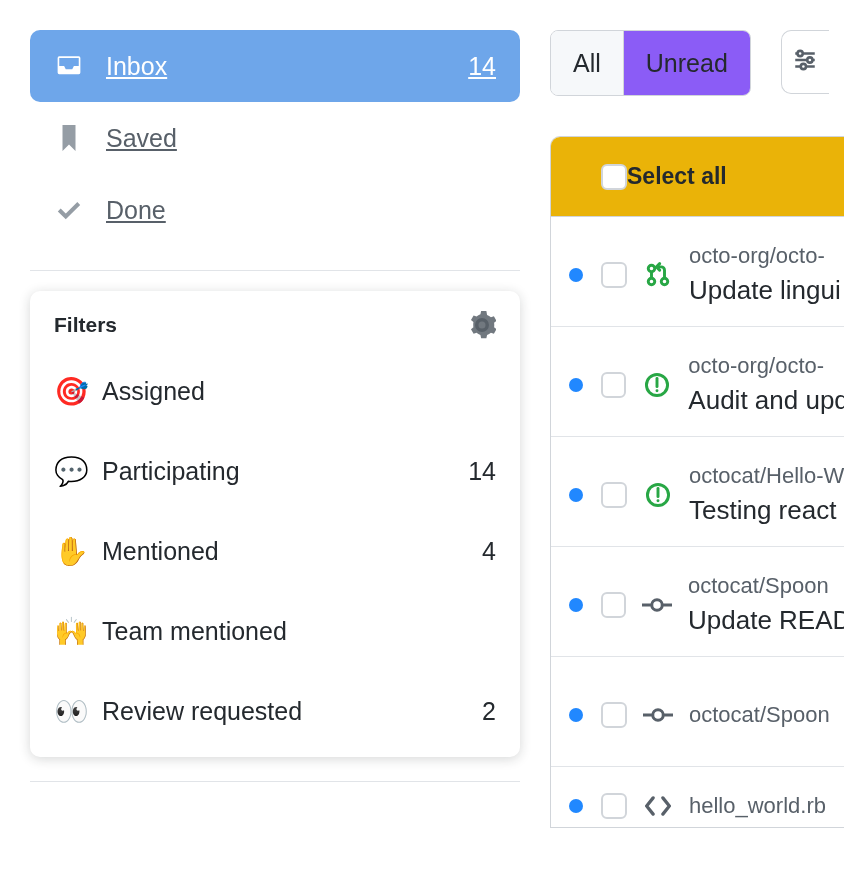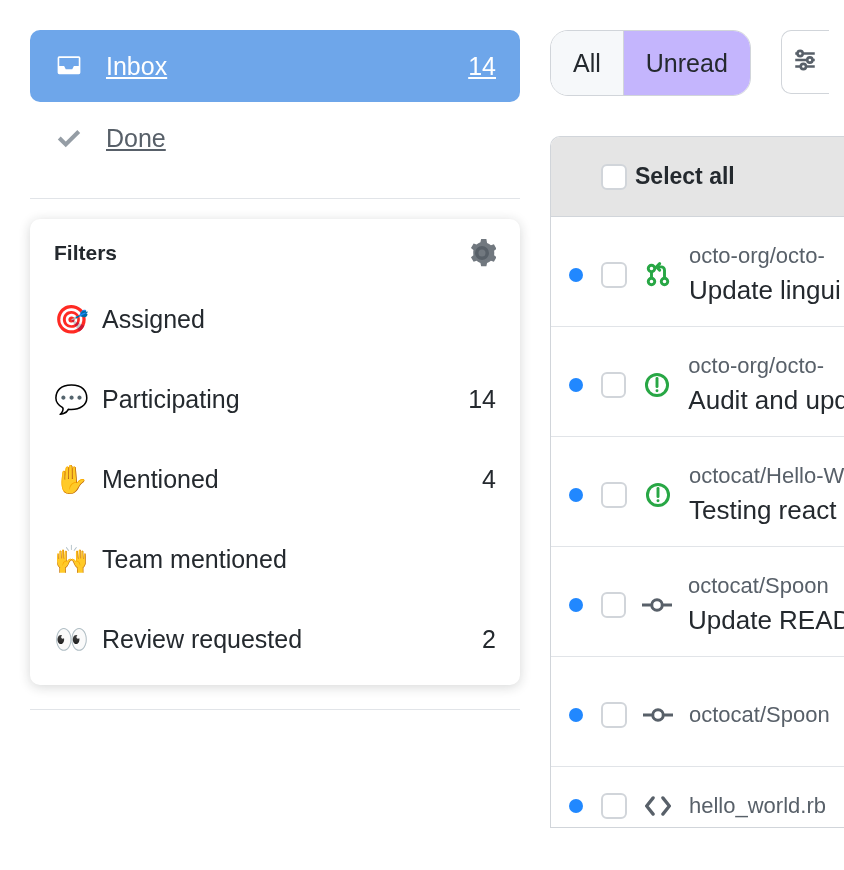--- a/index.html
+++ b/index.html
@@ -103,31 +103,31 @@
       flex: 1;
       min-width: 0;
     }
     .toolbar {
       display: flex;
       gap: 30px;
     }
     .segmented {
       display: inline-flex;
       border: 1px solid #d1d5da;
-      border-radius: 18px;
+      border-radius: 8px;
       overflow: hidden;
     }
     .seg-btn {
       padding: 0 22px;
       height: 64px;
       display: inline-flex;
       align-items: center;
       justify-content: center;
       font-size: 25px;
-      background: #c4b5fd;
+      background: #8b5cf6;
       color: #24292e;
       border: none;
       cursor: pointer;
     }
     .seg-btn + .seg-btn { border-left: 1px solid #d1d5da; }
     .seg-btn.active {
       background: #f6f8fa;
       font-weight: 500;
     }
     .icon-btn {
@@ -145,26 +145,26 @@
 
     .list-panel {
       margin-top: 40px;
       border: 1px solid #d1d5da;
       border-radius: 10px 0 0 0;
       border-right: none;
       overflow: hidden;
     }
     .list-header {
       height: 80px;
-      background: #e5e5e5;
+      background: #eab308;
       border-bottom: 1px solid #d1d5da;
       display: flex;
       align-items: center;
       padding-left: 50px;
-      gap: 8px;
+      gap: 0;
     }
     .chk {
       width: 26px;
       height: 26px;
       border: 2px solid #d1d5da;
       border-radius: 6px;
       background: #fff;
       cursor: pointer;
     }
     .select-all-label {
@@ -218,20 +218,28 @@
   <aside class="sidebar">
     <ul class="nav-list">
       <li class="nav-item active">
         <span class="icon-slot">
           <svg width="26" height="26" viewBox="0 0 16 16" fill="#fff">
               <path d="M2 2h12a1 1 0 011 1v9a1 1 0 01-1 1H2a1 1 0 01-1-1V3a1 1 0 011-1zm0 1v5h3l1 2h4l1-2h3V3H2z"></path>
             </svg>
         </span>
         <span class="label">Inbox</span>
         <span class="count">14</span>
+      </li>
+      <li class="nav-item">
+        <span class="icon-slot">
+          <svg width="22" height="26" viewBox="0 0 12 16" fill="#959da5">
+              <path d="M2 0h8v16l-4-4-4 4V0z"></path>
+            </svg>
+        </span>
+        <span class="label">Saved</span>
       </li>
       <li class="nav-item">
         <span class="icon-slot">
           <svg width="26" height="26" viewBox="0 0 16 16" fill="none" stroke="#959da5" stroke-width="2.5">
               <path d="M2 8l4 4 8-8"></path>
             </svg>
         </span>
         <span class="label">Done</span>
       </li>
     </ul>

